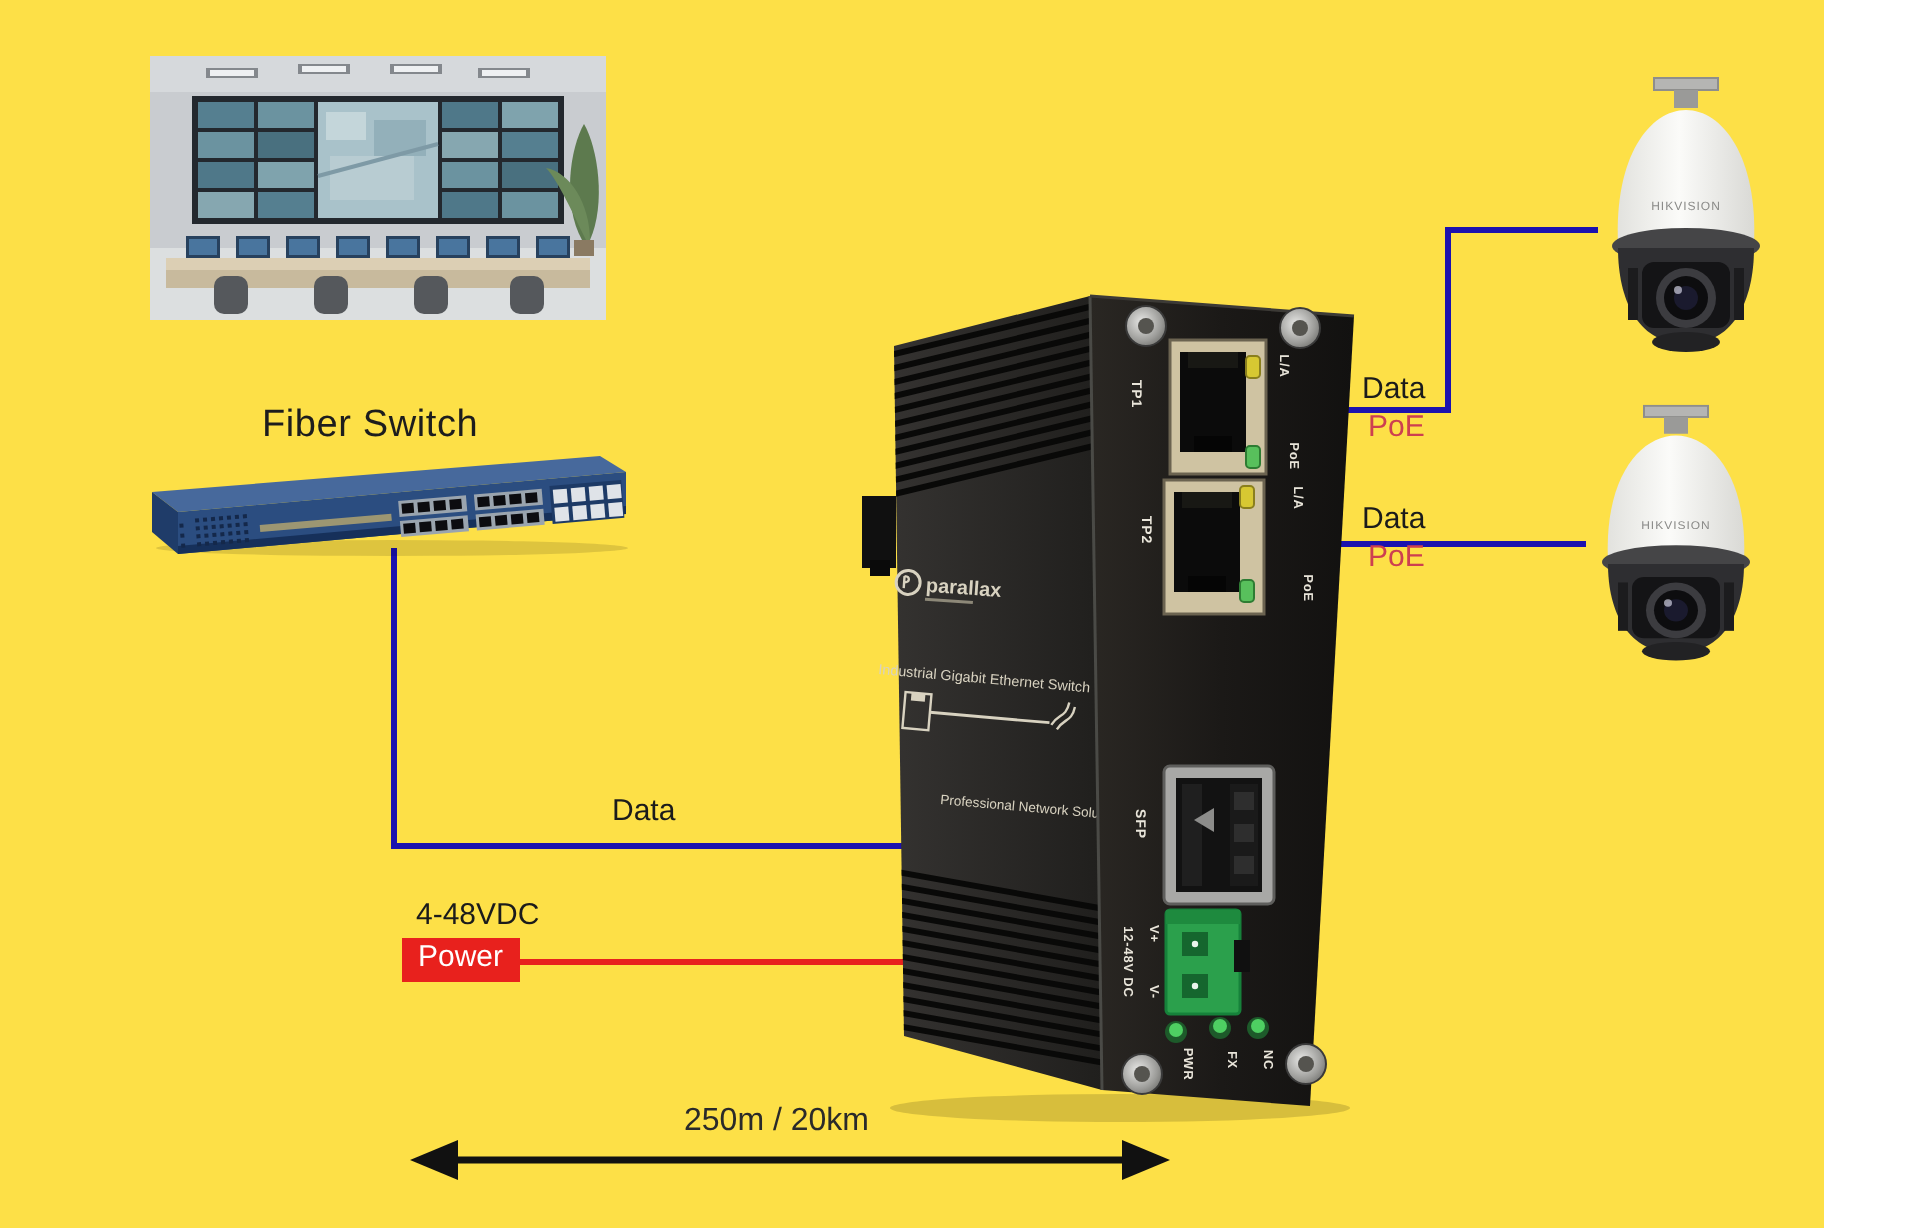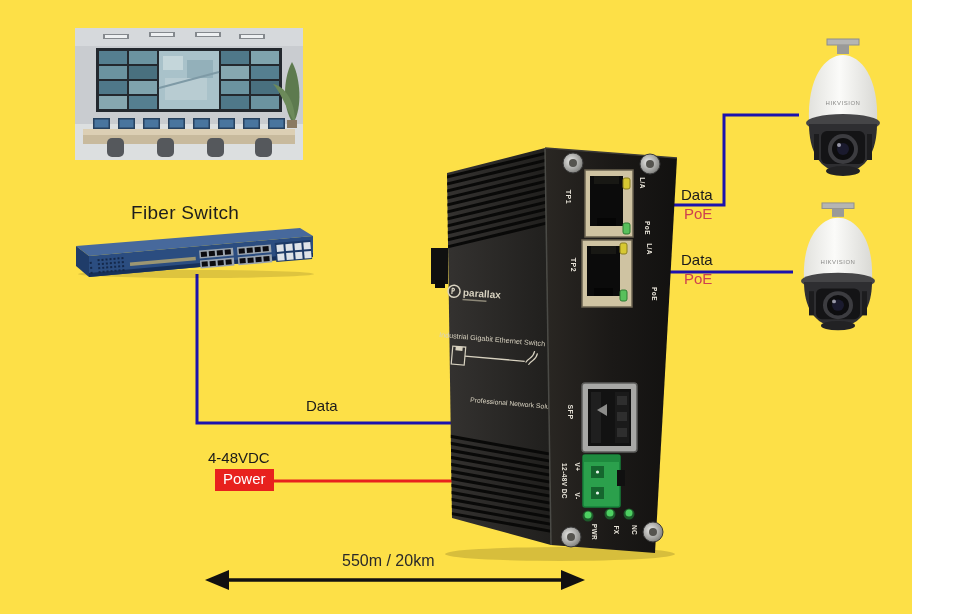--- a/index.html
+++ b/index.html
@@ -416,16 +416,16 @@
     </g>
     <ellipse cx="48" cy="133" rx="17" ry="5" fill="#222224"></ellipse>
   </svg>
 
   <div class="lbl" style="left:681px;top:187px;">Data</div>
   <div class="lbl poe-label" style="left:684px;top:206px;">PoE</div>
   <div class="lbl" style="left:681px;top:252px;">Data</div>
   <div class="lbl poe-label" style="left:684px;top:271px;">PoE</div>
   <div class="lbl" style="left:306px;top:398px;">Data</div>
   <div class="lbl voltage-label" style="left:208px;top:450px;">4-48VDC</div>
-  <div class="lbl power-box" style="left:215px;top:469px;">Power</div>
-  <div class="lbl distance-label" style="left:342px;top:552px;">550m / 20km</div>
+  <div class="lbl power-box" style="left:201px;top:469px;">Power</div>
+  <div class="lbl distance-label" style="left:342px;top:552px;">250m / 20km</div>
 
 </div>
 
 </body></html>

